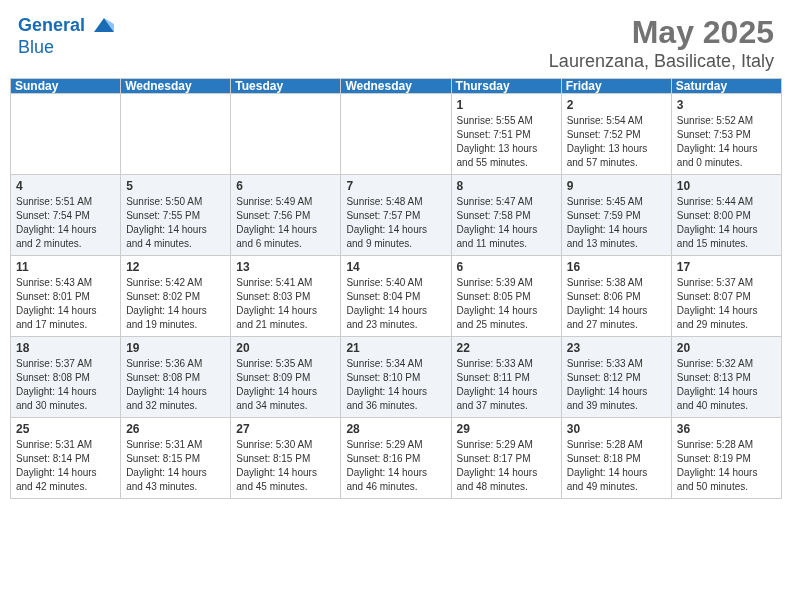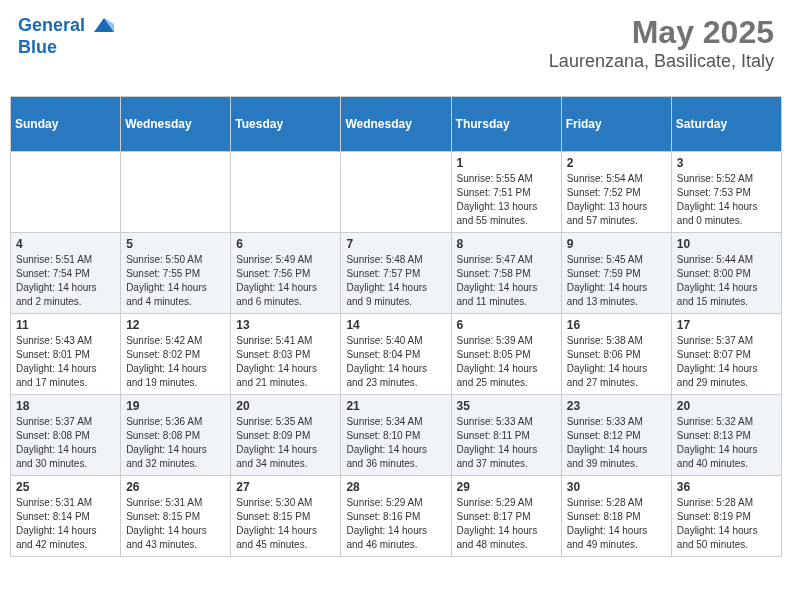--- a/index.html
+++ b/index.html
@@ -7,21 +7,21 @@
       font-family: Arial, sans-serif;
       background: #fff;
       width: 792px;
       min-height: 612px;
       padding: 10px;
     }
     .header {
       display: flex;
       justify-content: space-between;
       align-items: flex-start;
-      margin-bottom: 20px;
+      margin-bottom: 2px;
       padding: 4px 8px;
       gap: 7px;
     }
     .logo {
       display: flex;
       align-items: center;
     }
     .logo-text {
       font-size: 18px;
       font-weight: bold;
@@ -51,21 +51,21 @@
     .calendar {
       width: 100%;
       border-collapse: collapse;
       border: 1px solid #ccc;
     }
     .calendar th {
       background-color: #2979c0;
       color: #fff;
       font-size: 12px;
       font-weight: bold;
-      padding: 20px 4px;
+      padding: 0 4px;
       text-align: left;
       border: 1px solid #ccc;
     }
     .calendar td {
       vertical-align: top;
       border: 1px solid #ccc;
       padding: 4px 5px;
       width: 110px;
       min-height: 80px;
       font-size: 10.5px;
@@ -99,21 +99,21 @@
 <div class="header">
   <div class="logo">
     <div>
       <div class="logo-text">
         <span>General</span>
         <svg class="logo-icon" viewBox="0 0 24 24" style="display:inline-block;vertical-align:middle;">
           <polygon points="2,18 12,4 22,18" fill="#1a6bb5"></polygon>
           <polygon points="12,4 22,18 22,10" fill="#5aabee" opacity="0.7"></polygon>
         </svg>
       </div>
-      <div class="logo-text" style="color:#1a6bb5; font-size:18px; font-weight:bold;">Blue</div>
+      <div class="logo-text" style="color:#1a6bb5; font-size:18px; font-weight:normal;">Blue</div>
     </div>
   </div>
   <div class="title-block">
     <div class="month-title">May 2025</div>
     <div class="location-title">Laurenzana, Basilicate, Italy</div>
   </div>
 </div>
 
 <table class="calendar">
   <thead>
@@ -217,21 +217,21 @@
         </td>
         <td>
           <span class="day-number">20</span>
           <div class="day-info">Sunrise: 5:35 AM<br>Sunset: 8:09 PM<br>Daylight: 14 hours and 34 minutes.</div>
         </td>
         <td>
           <span class="day-number">21</span>
           <div class="day-info">Sunrise: 5:34 AM<br>Sunset: 8:10 PM<br>Daylight: 14 hours and 36 minutes.</div>
         </td>
         <td>
-          <span class="day-number">35</span>
+          <span class="day-number">22</span>
           <div class="day-info">Sunrise: 5:33 AM<br>Sunset: 8:11 PM<br>Daylight: 14 hours and 37 minutes.</div>
         </td>
         <td>
           <span class="day-number">23</span>
           <div class="day-info">Sunrise: 5:33 AM<br>Sunset: 8:12 PM<br>Daylight: 14 hours and 39 minutes.</div>
         </td>
         <td>
           <span class="day-number">20</span>
           <div class="day-info">Sunrise: 5:32 AM<br>Sunset: 8:13 PM<br>Daylight: 14 hours and 40 minutes.</div>
         </td>

